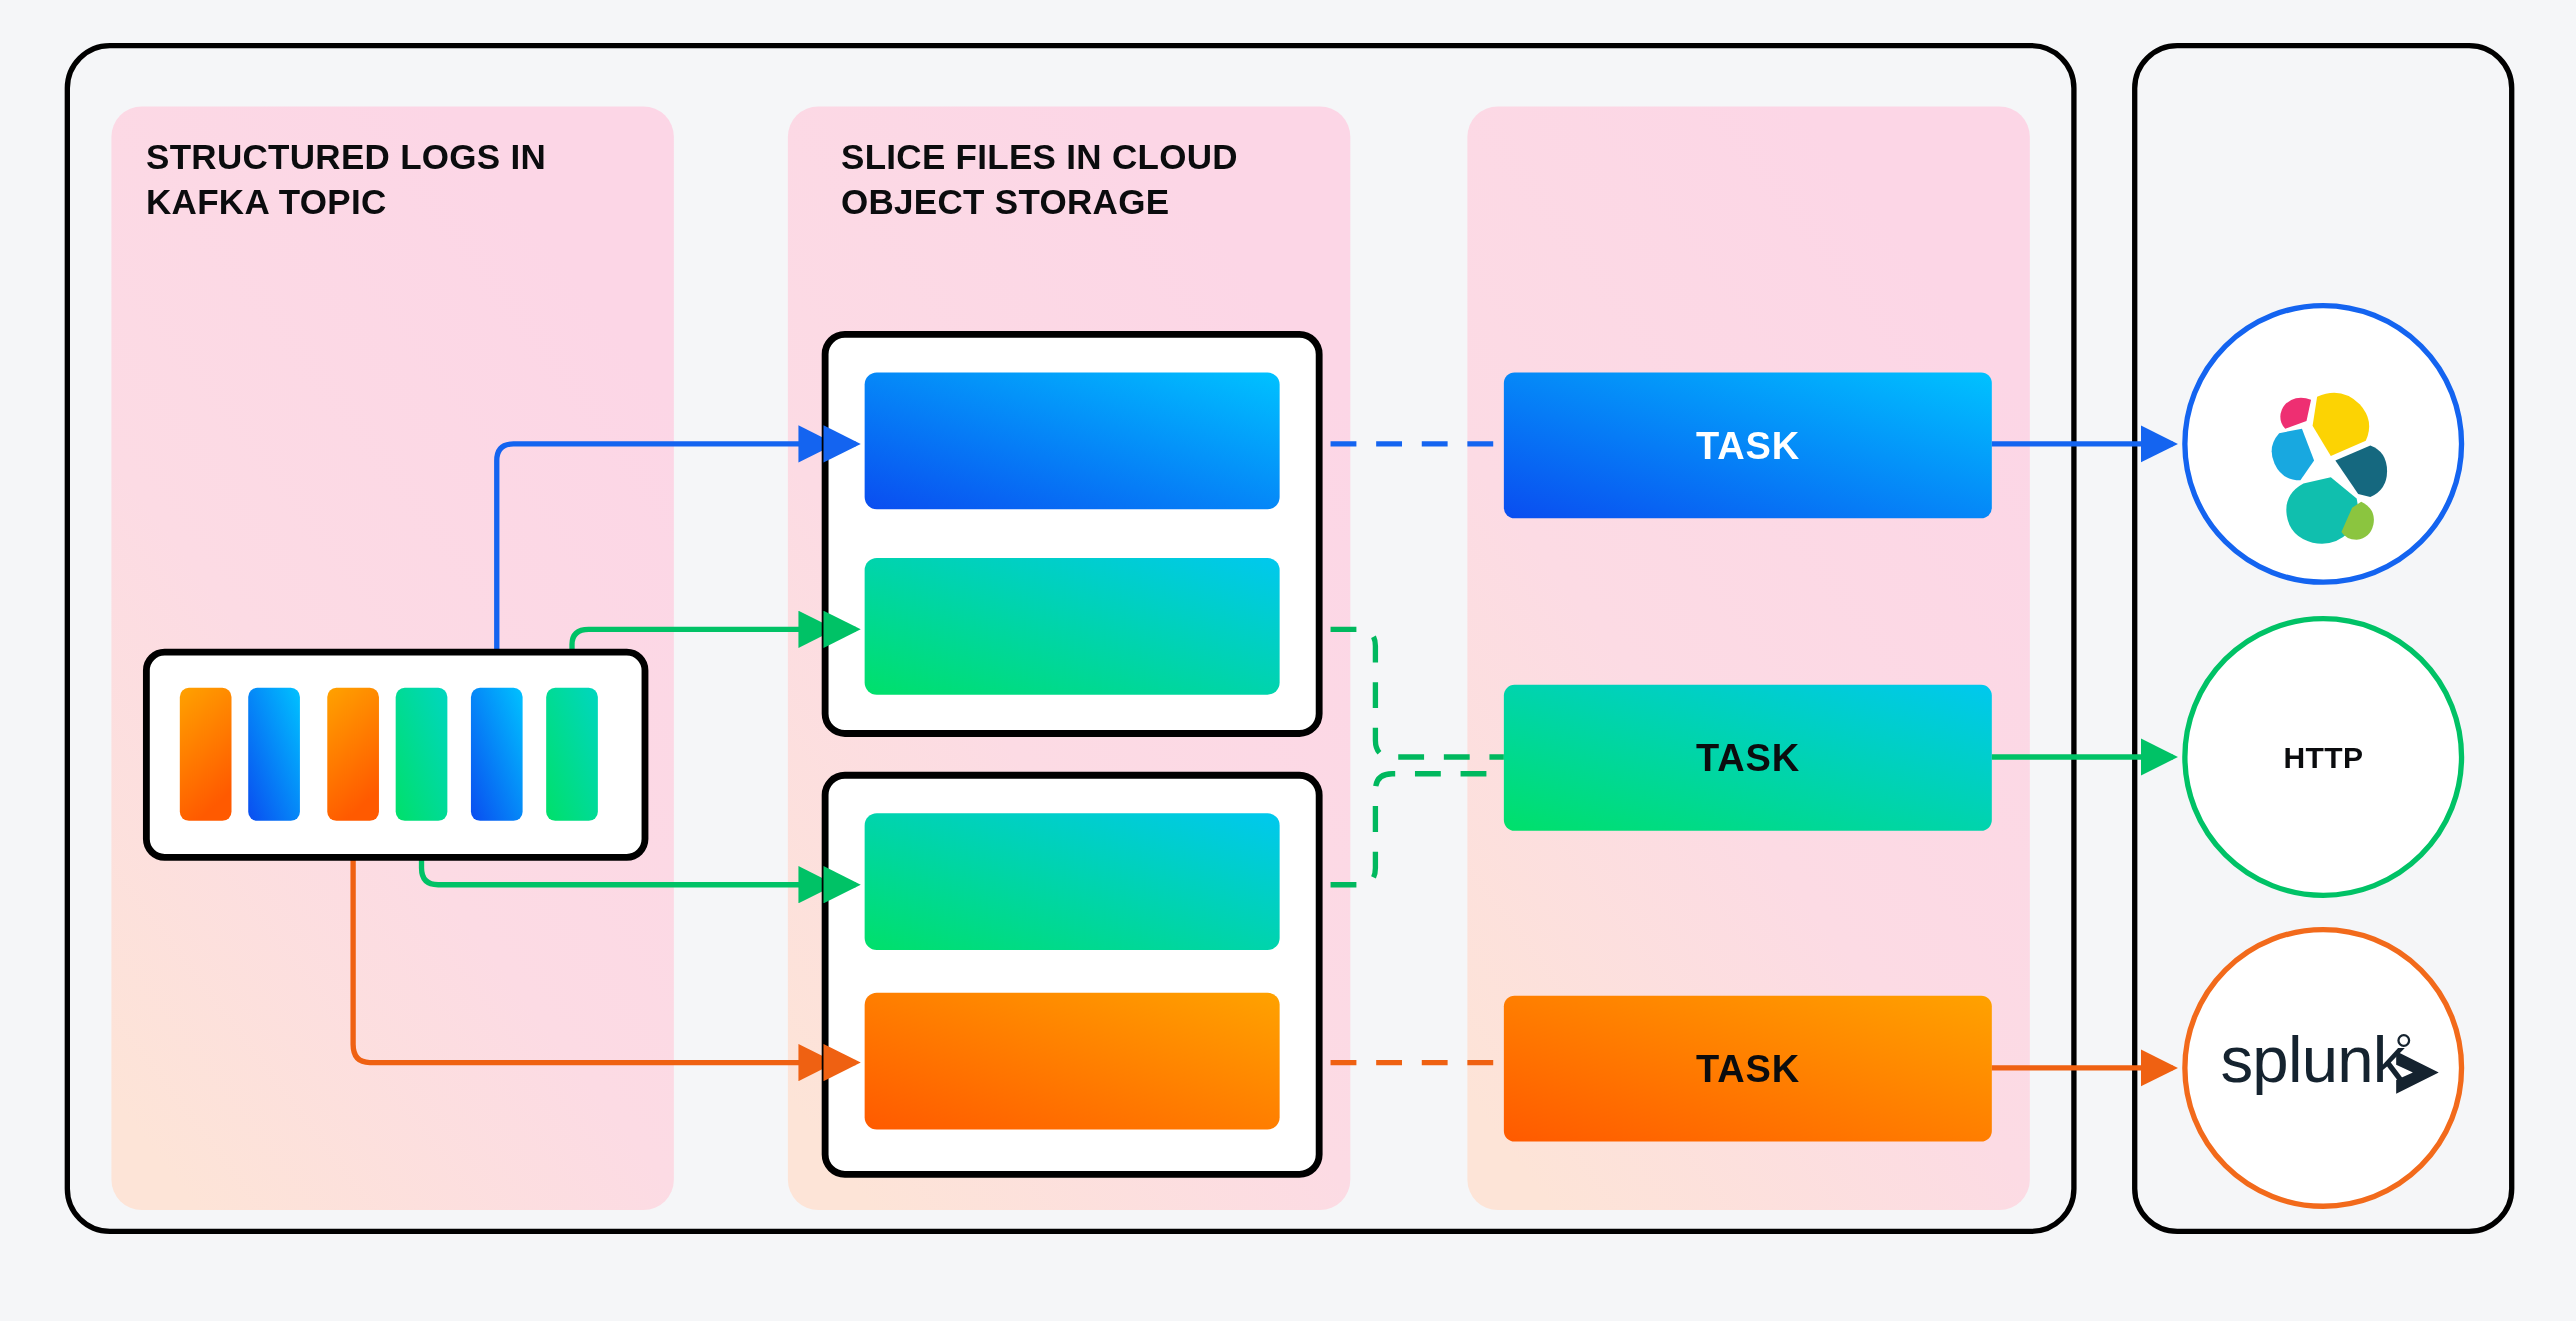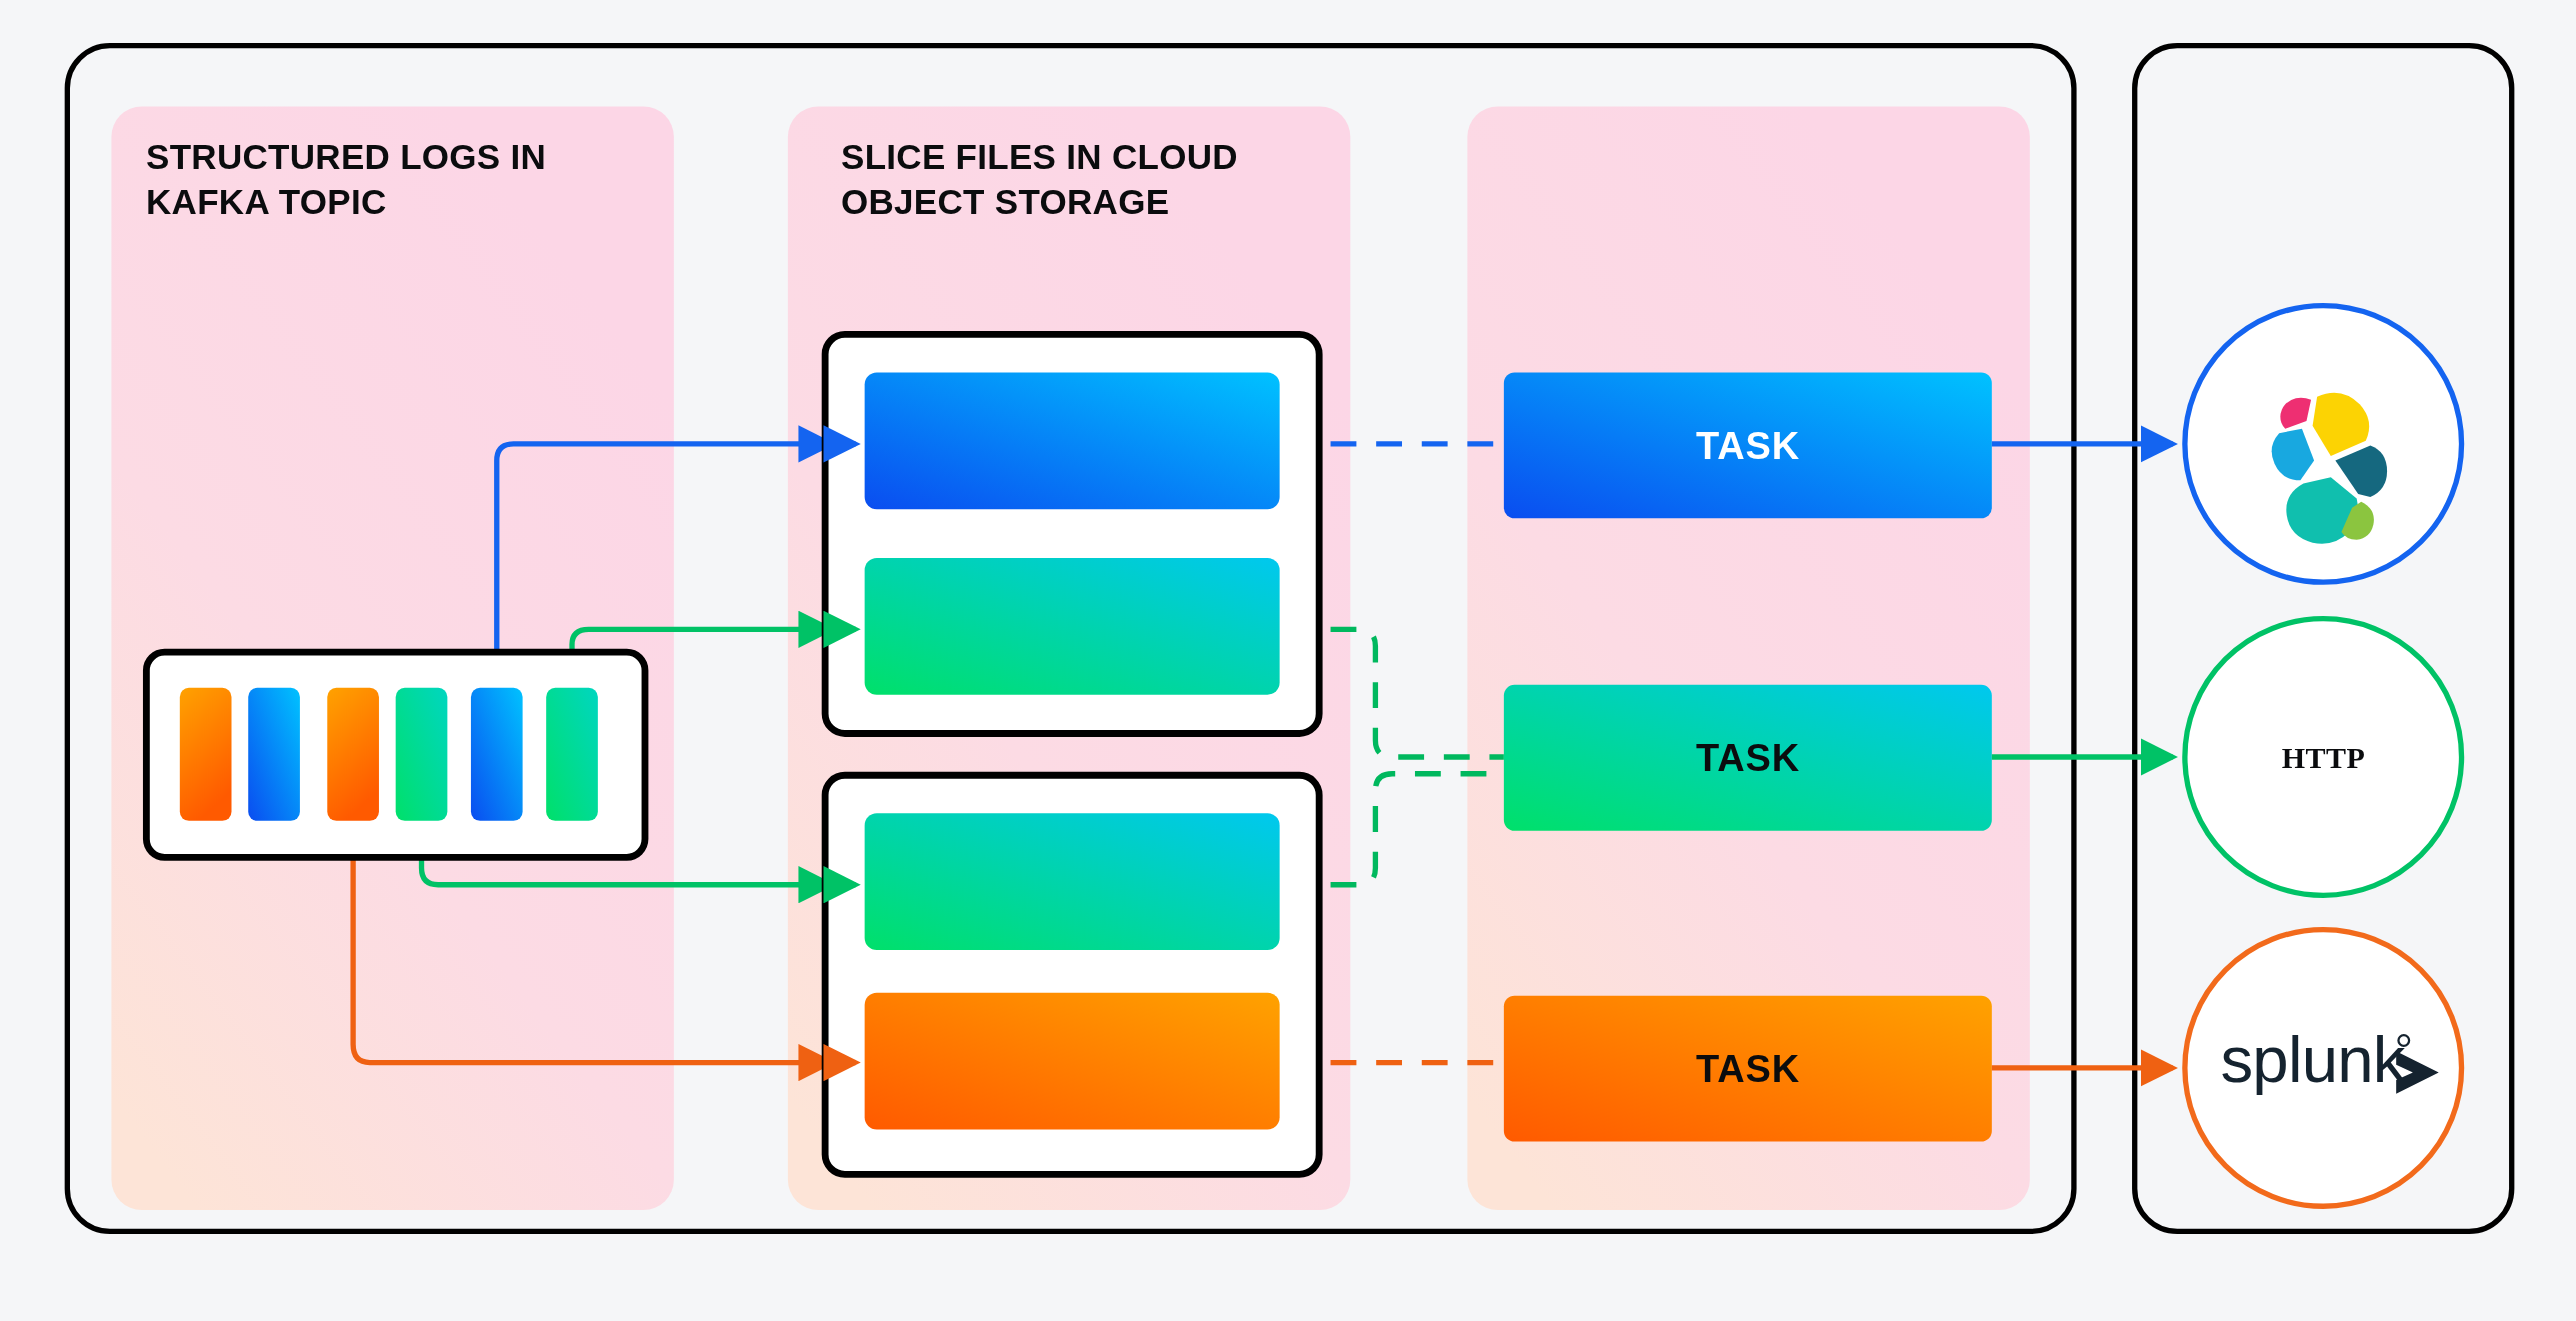--- a/index.html
+++ b/index.html
@@ -12,21 +12,21 @@
     color:#0b0c0e;white-space:pre-line;text-transform:uppercase;
   }
   .task-label{
     position:absolute;display:flex;align-items:center;justify-content:center;
     font-weight:700;font-size:38px;letter-spacing:0.9px;
     font-family:"Liberation Sans",sans-serif;pointer-events:none;
   }
   .ep-label{
     position:absolute;display:flex;align-items:center;justify-content:center;
     font-weight:700;font-size:30px;letter-spacing:0.4px;color:#0b0c0e;
-    font-family:Liberation Serif, serif;
+    font-family:Liberation Sans, sans-serif;
   }
 </style>
 </head>
 <body>
 
 <div id="stage">
 
   <svg id="svgroot" viewBox="0 0 3388 1738">
     <defs>
 

